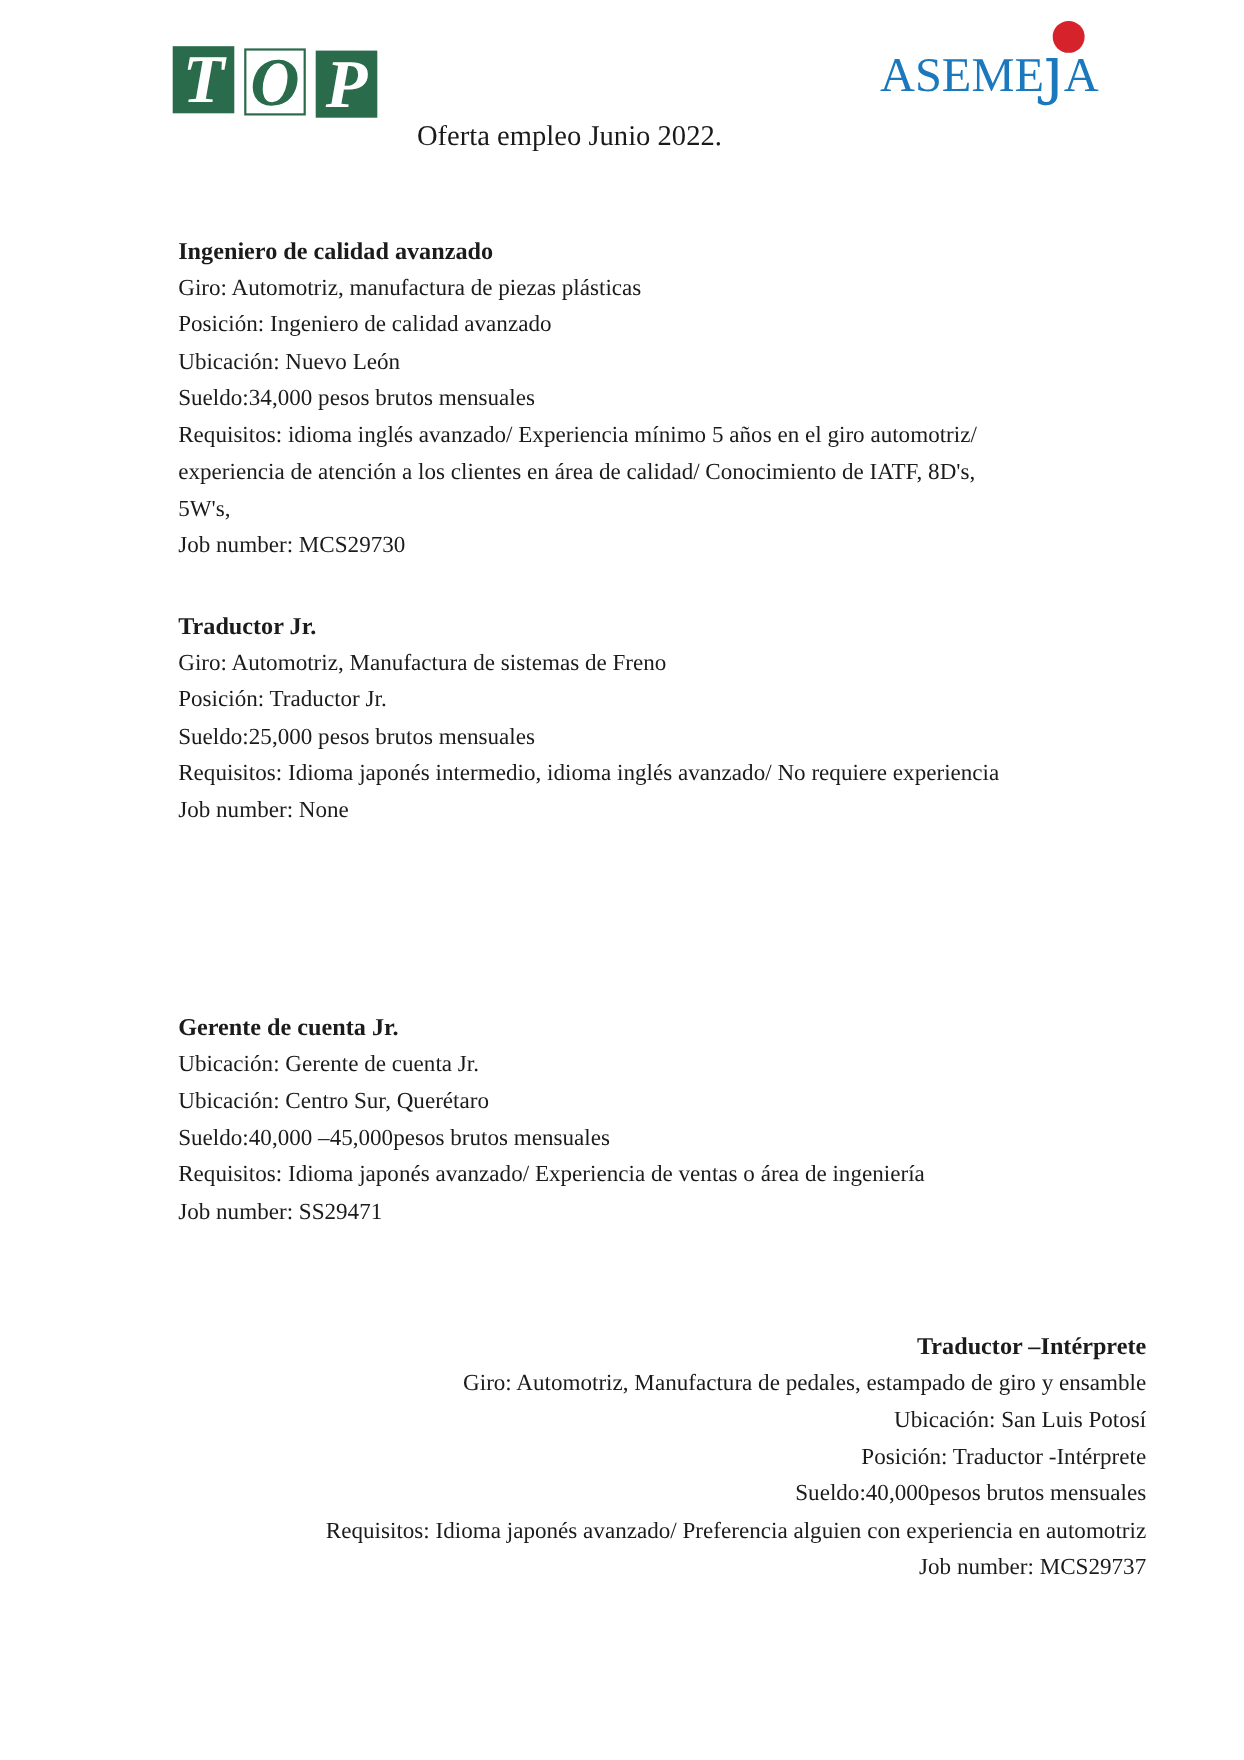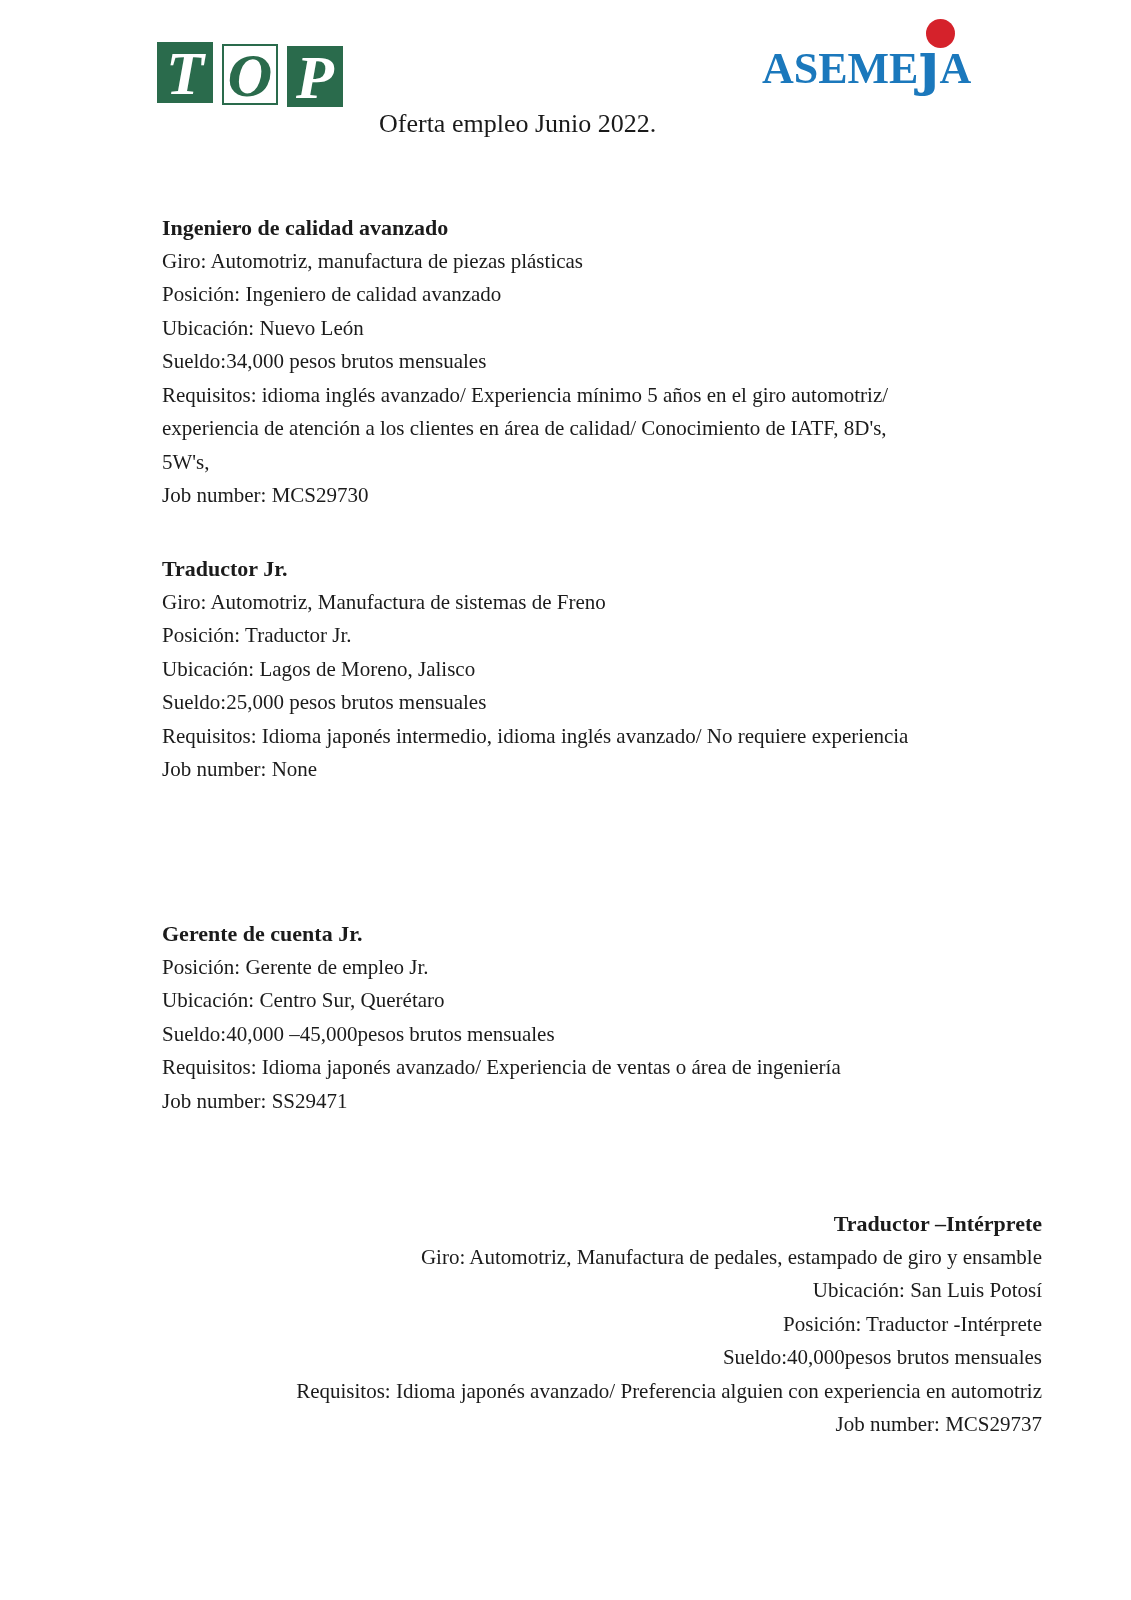--- a/index.html
+++ b/index.html
@@ -27,23 +27,23 @@
     font-size:62px; line-height:1;
     overflow:visible;
   }
   .top-square.filled { background:#2a6b4c; color:#ffffff; }
   .top-square.outline { background:#ffffff; color:#2a6b4c; border:2px solid #2a6b4c; }
   .top-square:nth-child(2) { transform:translateY(2px); }
   .top-square:nth-child(3) { transform:translateY(4px); }
 
   
   .asemeja-logo {
-    position:absolute; left:762px; top:44px;
+    position:absolute; left:800px; top:44px;
     font-family:"Liberation Serif", serif;
-    font-weight:bold;
+    font-weight:normal;
     font-size:44px; line-height:1.15;
     color:#1b78bc;
     letter-spacing:0px;
     white-space:nowrap;
   }
   .asemeja-j {
     position:relative;
     display:inline-block;
     font-family:"DejaVu Serif", serif;
     font-size:58px; line-height:0;
@@ -114,29 +114,28 @@
     <div>Requisitos: idioma inglés avanzado/ Experiencia mínimo 5 años en el giro automotriz/</div>
     <div>experiencia de atención a los clientes en área de calidad/ Conocimiento de IATF, 8D's,</div>
     <div>5W's,</div>
     <div>Job number: MCS29730</div>
   </div>
 
   <div class="job-section" id="job-1">
     <div class="job-heading">Traductor Jr.</div>
     <div>Giro: Automotriz, Manufactura de sistemas de Freno</div>
     <div>Posición: Traductor Jr.</div>
-    <div>Ubicación: Lagos de Moreno, Jalisco</div>
     <div>Sueldo:25,000 pesos brutos mensuales</div>
     <div>Requisitos: Idioma japonés intermedio, idioma inglés avanzado/ No requiere experiencia</div>
     <div>Job number: None</div>
   </div>
 
   <div class="job-section" id="job-2">
     <div class="job-heading">Gerente de cuenta Jr.</div>
-    <div>Posición: Gerente de empleo Jr.</div>
+    <div>Ubicación: Gerente de cuenta Jr.</div>
     <div>Ubicación: Centro Sur, Querétaro</div>
     <div>Sueldo:40,000 –45,000pesos brutos mensuales</div>
     <div>Requisitos: Idioma japonés avanzado/ Experiencia de ventas o área de ingeniería</div>
     <div>Job number: SS29471</div>
   </div>
 
   <div class="job-section" id="job-3">
     <div class="job-heading">Traductor –Intérprete</div>
     <div>Giro: Automotriz, Manufactura de pedales, estampado de giro y ensamble</div>
     <div>Ubicación: San Luis Potosí</div>

